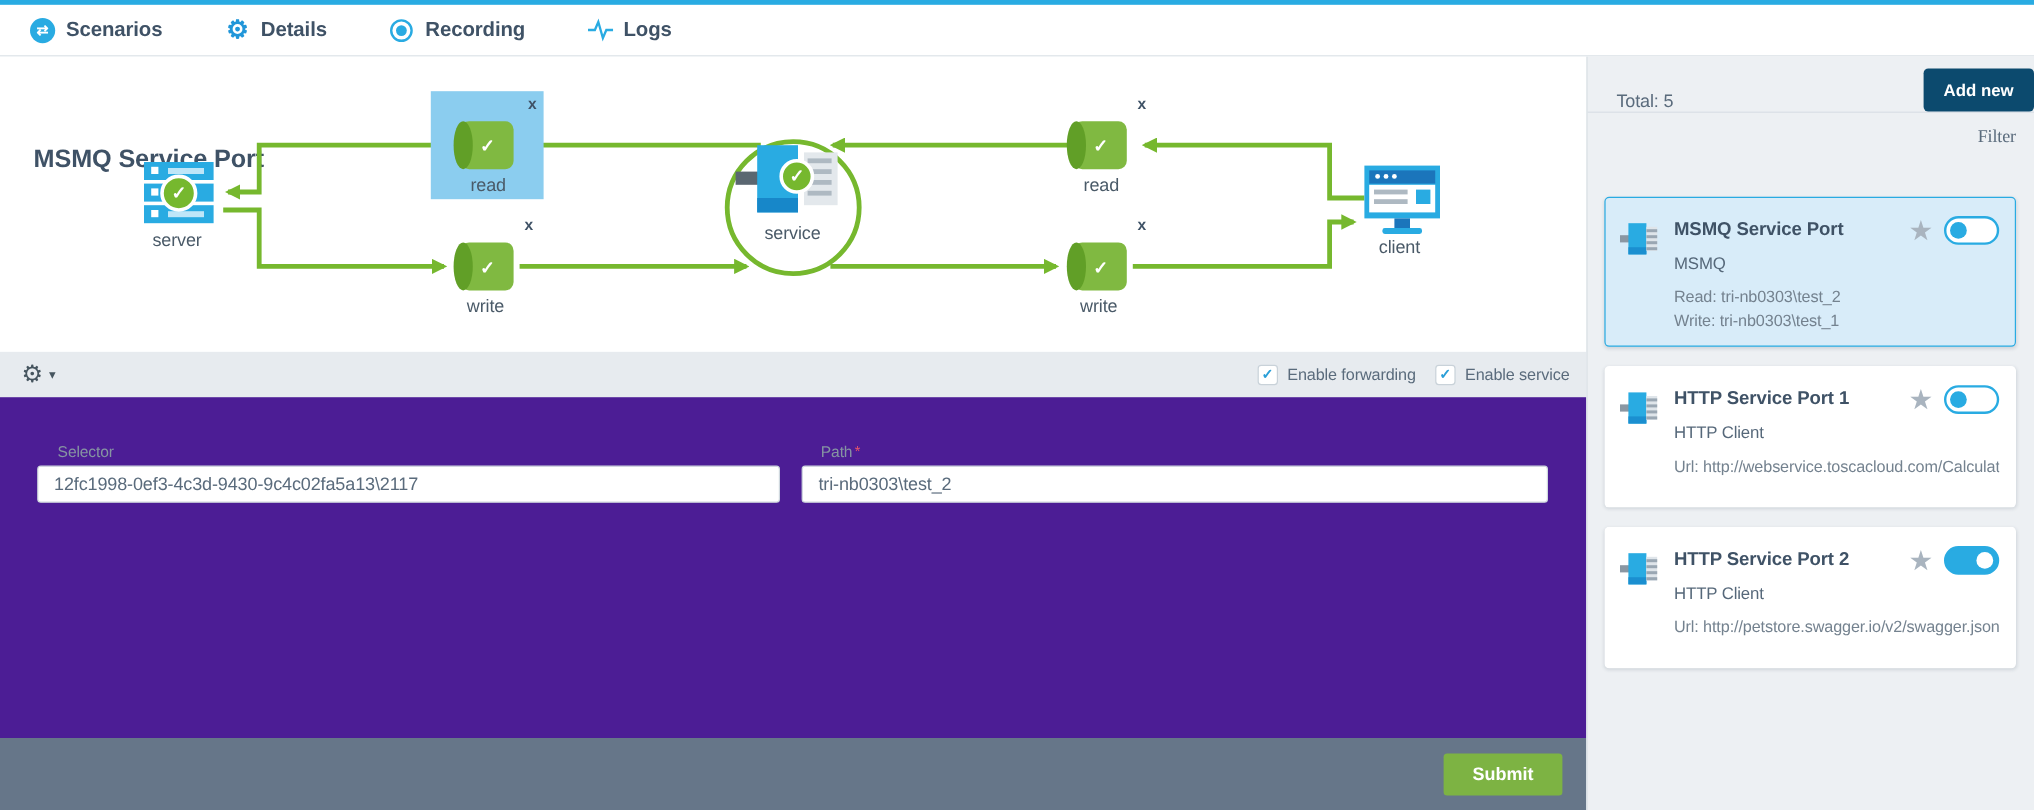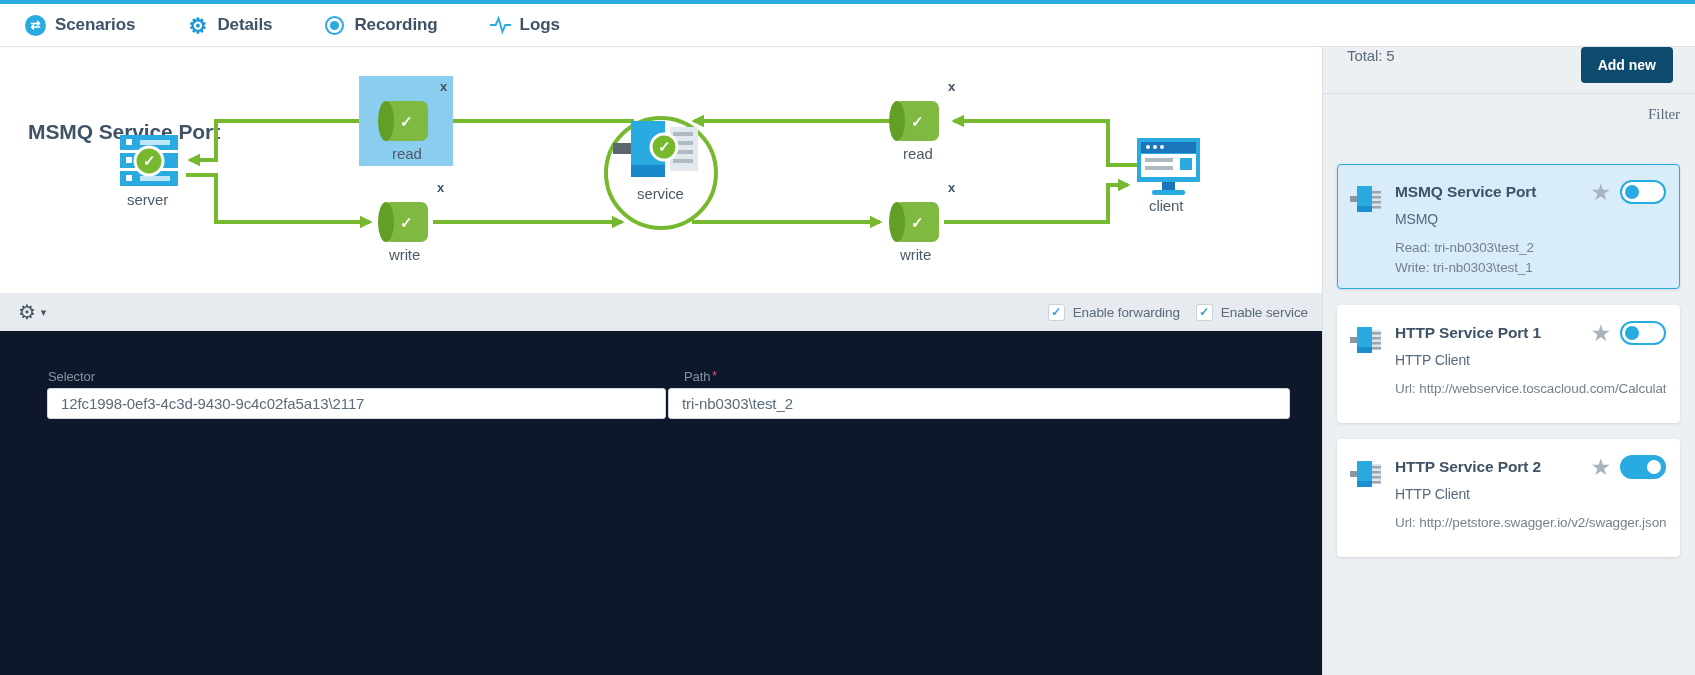--- a/index.html
+++ b/index.html
@@ -39,41 +39,41 @@
   .settings-btn{ display:flex; align-items:center; gap:5px; color:#46555f; cursor:pointer; }
   .settings-btn .g{ font-size:20px; line-height:20px; }
   .settings-btn .c{ font-size:11px; color:#46555f; }
   .toolbar-right{ margin-left:auto; display:flex; align-items:center; gap:16px; }
   .cb-group{ display:flex; align-items:center; gap:8px; font-size:13.5px; color:#5a6b7c; cursor:pointer; }
   .cb{ width:17px; height:17px; background:#fff; border:1px solid #c9d2d9; border-radius:3px;
         display:flex; align-items:center; justify-content:center; font-size:12px; font-weight:bold; color:#2a9fd8; }
   .cb::after{ content:""; }
   .cb.checked::after{ content:"\2713"; }
 
-  .form-area{ flex:1; background:#0f172a; position:relative; }
+  .form-area{ flex:1; background:#4c1d95; position:relative; }
   .field-label{ position:absolute; font-size:13px; color:#8694a2; }
   .req{ color:#e8556a; font-size:12px; vertical-align:top; margin-left:2px; }
   .text-input{ position:absolute; height:31px; background:#fff; border:1px solid #cfd8de;
         border-radius:3px; font-family:"Liberation Sans",sans-serif; font-size:15px;
         color:#5a6b7c; padding:0 13px; letter-spacing:-0.1px; }
   #selector-label{ left:48px; top:38px; }
-  #selector-input{ left:31px; top:57px; width:619px;margin-left:16px; }
+  #selector-input{ left:31px; top:57px; width:619px; }
   #path-label{ left:684px; top:38px; }
   #path-input{ left:668px; top:57px; width:622px; }
 
   .footer-bar{ height:60px; background:#667689; display:flex; align-items:center;
         justify-content:flex-end; padding-right:20px; }
   .submit-btn{ background:#7db343; color:#fff; border:none; border-radius:3px;
         font-family:"Liberation Sans",sans-serif; font-size:15px; font-weight:bold;
         padding:9px 24px; cursor:pointer; }
 
   
   .side-panel{ position:absolute; top:47px; right:0; width:373px; bottom:0;
         background:#edf0f3; border-left:1px solid #d9dfe5; }
-  .panel-header{ height:47px; display:flex; align-items:flex-start; padding:0 22px 0 24px;
+  .panel-header{ height:47px; display:flex; align-items:flex-end; padding:0 0 0 24px;
         border-bottom:1px solid #d9dfe5; }
   .total-label{ font-size:15px; color:#5a6b7c; }
   .add-new-btn{ margin-left:auto; background:#0c4a6e; color:#fff; border:none; border-radius:4px;
         font-family:Liberation Sans, sans-serif; font-size:14px; font-weight:bold;
         padding:10px 17px; cursor:pointer; }
   .filter-row{ height:40px; display:flex; align-items:center; justify-content:flex-end;
         padding-right:15px; font-size:15px; color:#5a6b7c;font-family:Liberation Serif, serif; }
   .cards{ padding:30px 15px 0 14px; display:flex; flex-direction:column; gap:16px; }
   .card{ background:#fff; border:1px solid transparent; border-radius:4px; min-height:118px;
         box-shadow:0 1px 3px rgba(40,60,80,.15); padding:15px 13px 13px 12px;
@@ -257,20 +257,23 @@
 
   <div class="form-area">
     <div class="field-label" id="selector-label">Selector</div>
     <input class="text-input" id="selector-input" value="12fc1998-0ef3-4c3d-9430-9c4c02fa5a13\2117" style="">
     <div class="field-label" id="path-label">
       <span>Path</span><span class="req">*</span>
     </div>
     <input class="text-input" id="path-input" value="tri-nb0303\test_2" style="">
   </div>
 
+  <div class="footer-bar">
+    <button class="submit-btn">Submit</button>
+  </div>
 </div>
 
 <div class="side-panel">
   <div class="panel-header">
     <span class="total-label">Total: 5</span>
     <button class="add-new-btn">Add new</button>
   </div>
   <div class="filter-row">
     <span>Filter</span>
   </div>

